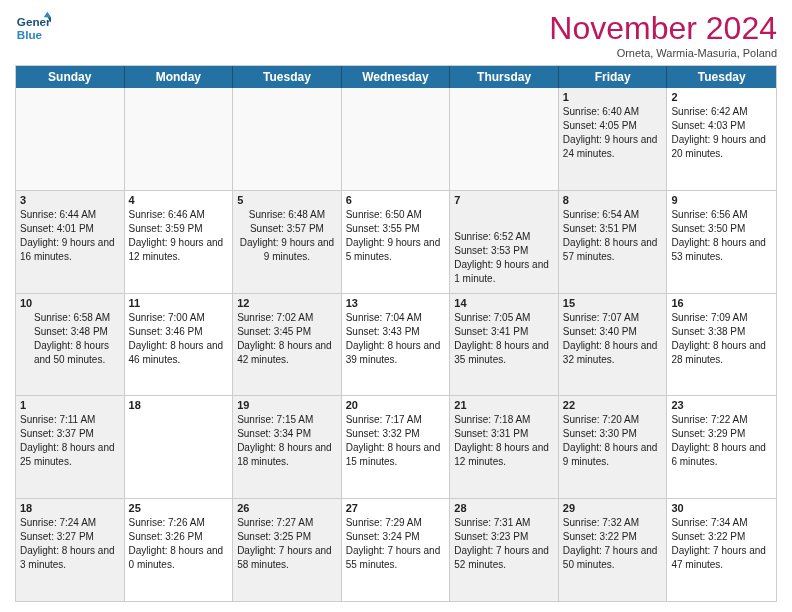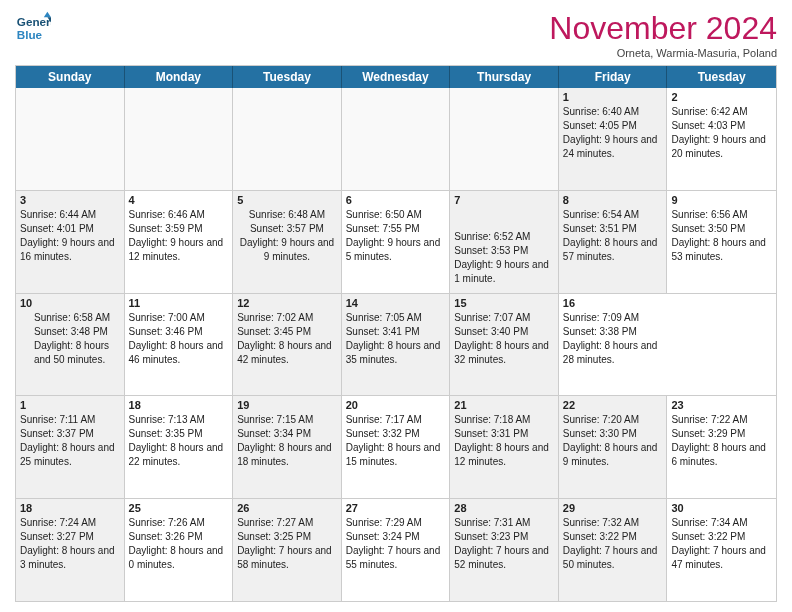--- a/index.html
+++ b/index.html
@@ -164,21 +164,21 @@
           </div>
           <div class="cal-cell shaded">
             <span class="day-num">5</span>
             <div class="cell-info" style="white-space: pre-line; text-align: center;">Sunrise: 6:48 AM
 Sunset: 3:57 PM
 Daylight: 9 hours and 9 minutes.</div>
           </div>
           <div class="cal-cell">
             <span class="day-num">6</span>
             <div class="cell-info" style="white-space: pre-line;">Sunrise: 6:50 AM
-Sunset: 7:55 PM
+Sunset: 3:55 PM
 Daylight: 9 hours and 5 minutes.</div>
           </div>
           <div class="cal-cell shaded">
             <span class="day-num">7</span>
             <div class="cell-info" style="white-space: pre-line; margin-top: 24px;">Sunrise: 6:52 AM
 Sunset: 3:53 PM
 Daylight: 9 hours and 1 minute.</div>
           </div>
           <div class="cal-cell shaded">
             <span class="day-num">8</span>
@@ -205,20 +205,26 @@
             <div class="cell-info" style="white-space: pre-line;">Sunrise: 7:00 AM
 Sunset: 3:46 PM
 Daylight: 8 hours and 46 minutes.</div>
           </div>
           <div class="cal-cell shaded">
             <span class="day-num">12</span>
             <div class="cell-info" style="white-space: pre-line;">Sunrise: 7:02 AM
 Sunset: 3:45 PM
 Daylight: 8 hours and 42 minutes.</div>
           </div>
+          <div class="cal-cell">
+            <span class="day-num">13</span>
+            <div class="cell-info" style="white-space: pre-line;">Sunrise: 7:04 AM
+Sunset: 3:43 PM
+Daylight: 8 hours and 39 minutes.</div>
+          </div>
           <div class="cal-cell shaded">
             <span class="day-num">14</span>
             <div class="cell-info" style="white-space: pre-line;">Sunrise: 7:05 AM
 Sunset: 3:41 PM
 Daylight: 8 hours and 35 minutes.</div>
           </div>
           <div class="cal-cell shaded">
             <span class="day-num">15</span>
             <div class="cell-info" style="white-space: pre-line;">Sunrise: 7:07 AM
 Sunset: 3:40 PM
@@ -233,23 +239,20 @@
         </div>
         <div class="cal-row">
           <div class="cal-cell shaded">
             <span class="day-num">1</span>
             <div class="cell-info" style="white-space: pre-line;">Sunrise: 7:11 AM
 Sunset: 3:37 PM
 Daylight: 8 hours and 25 minutes.</div>
           </div>
           <div class="cal-cell">
             <span class="day-num">18</span>
-            <div class="cell-info" style="white-space: pre-line;">Sunrise: 7:13 AM
-Sunset: 3:35 PM
-Daylight: 8 hours and 22 minutes.</div>
           </div>
           <div class="cal-cell shaded">
             <span class="day-num">19</span>
             <div class="cell-info" style="white-space: pre-line;">Sunrise: 7:15 AM
 Sunset: 3:34 PM
 Daylight: 8 hours and 18 minutes.</div>
           </div>
           <div class="cal-cell">
             <span class="day-num">20</span>
             <div class="cell-info" style="white-space: pre-line;">Sunrise: 7:17 AM

